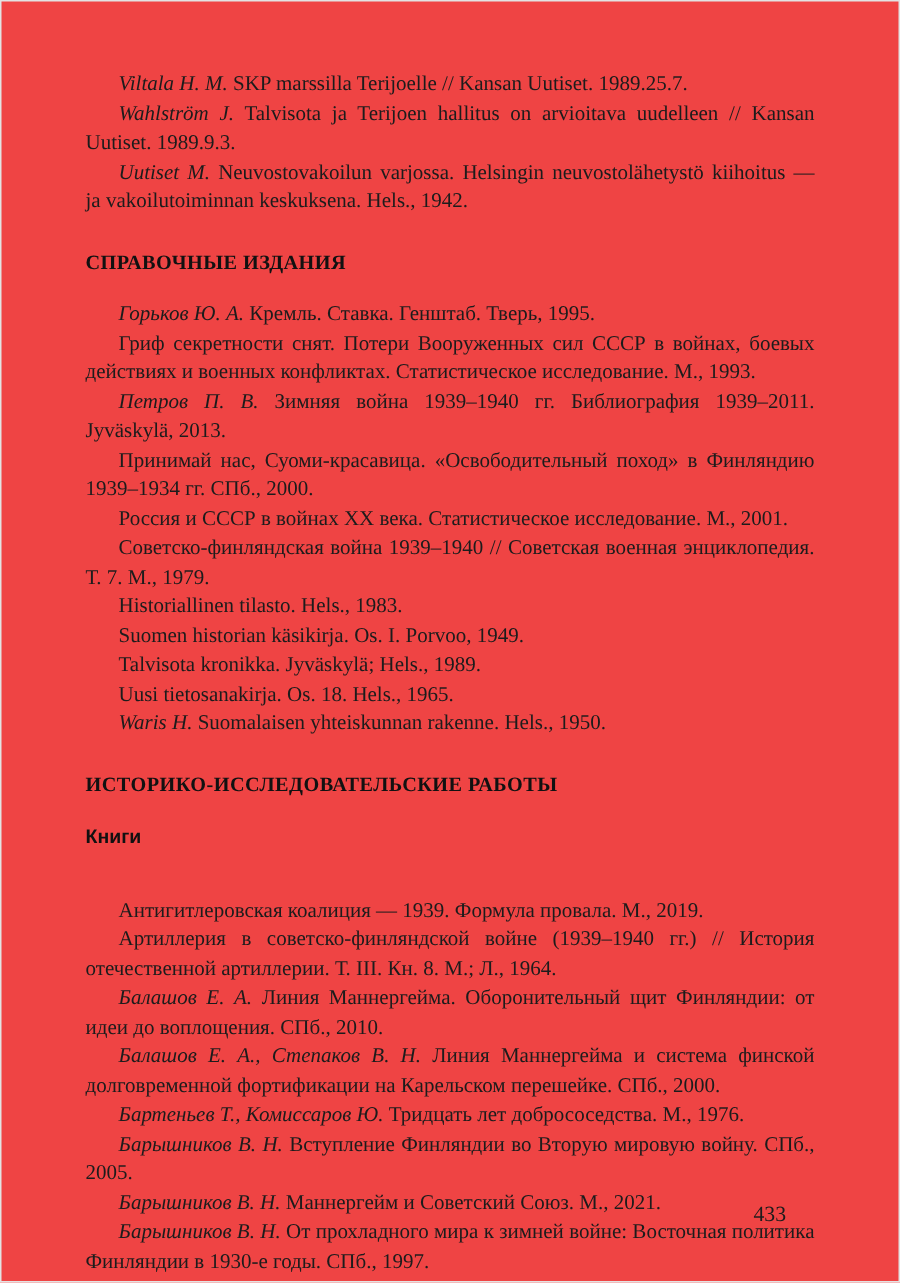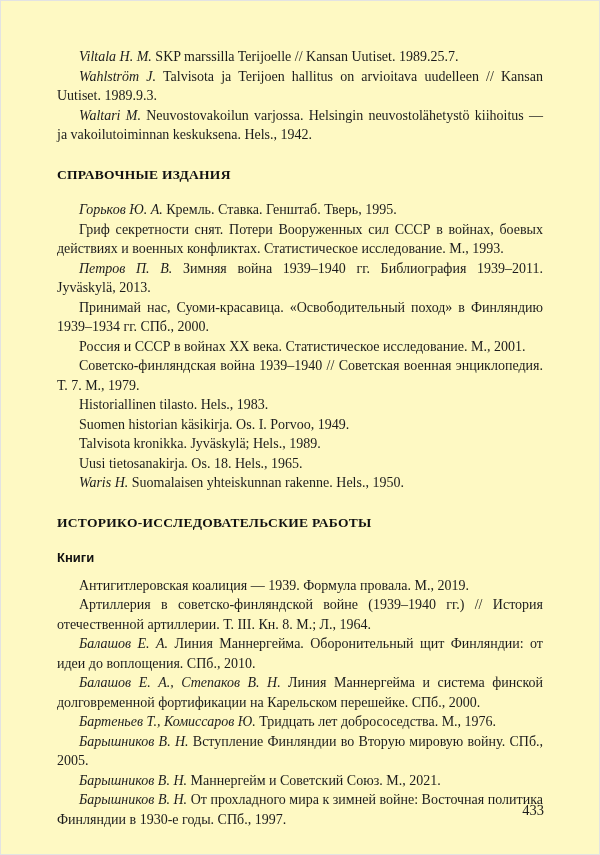--- a/index.html
+++ b/index.html
@@ -5,21 +5,21 @@
   html, body {
     margin: 0;
     padding: 0;
     background: #ffffff;
   }
   .page {
     position: relative;
     width: 600px;
     height: 855px;
     box-sizing: border-box;
-    background: #fef9c3;
+    background: #ef4444;
     border: 1px solid #e3e3e3;
     padding: 46px 56px 0 56px;
     overflow: hidden;
     font-family: "Liberation Serif", "DejaVu Serif", serif;
     font-size: 14px;
     line-height: 19.5px;
     color: #1c1c1c;
   }
   .content {
     width: 100%;
@@ -38,41 +38,41 @@
     font-size: 13.5px;
     letter-spacing: 0.3px;
     margin: 20px 0 16px 0;
     text-indent: 0;
     color: #111;
   }
   .subheading {
     font-family: "Liberation Sans", "DejaVu Sans", sans-serif;
     font-weight: bold;
     font-size: 13px;
-    margin: 0 0 8px 0;
+    margin: 0 0 30px 0;
     text-indent: 0;
     color: #111;
   }
   .page-number {
     position: absolute;
-    right: 55px;
+    right: 75px;
     bottom: 34px;
     font-family: "Liberation Serif", "DejaVu Serif", serif;
     font-size: 14.5px;
     color: #1c1c1c;
   }
 </style>
 </head>
 <body>
 
 <div class="page">
   <div class="content" id="content">
       <p class="entry"><span class="it">Viltala H. M.</span><span> SKP marssilla Terijoelle // Kansan Uutiset. 1989.25.7.</span></p>
       <p class="entry"><span class="it">Wahlström J.</span><span> Talvisota ja Terijoen hallitus on arvioitava uudelleen // Kansan Uutiset. 1989.9.3.</span></p>
-      <p class="entry"><span class="it">Waltari M.</span><span> Neuvostovakoilun varjossa. Helsingin neuvostolähetystö kiihoitus — ja vakoilutoiminnan keskuksena. Hels., 1942.</span></p>
+      <p class="entry"><span class="it">Uutiset M.</span><span> Neuvostovakoilun varjossa. Helsingin neuvostolähetystö kiihoitus — ja vakoilutoiminnan keskuksena. Hels., 1942.</span></p>
       <div class="heading">СПРАВОЧНЫЕ ИЗДАНИЯ</div>
       <p class="entry"><span class="it">Горьков Ю. А.</span><span> Кремль. Ставка. Генштаб. Тверь, 1995.</span></p>
       <p class="entry"><span>Гриф секретности снят. Потери Вооруженных сил СССР в войнах, боевых действиях и военных конфликтах. Статистическое исследование. М., 1993.</span></p>
       <p class="entry"><span class="it">Петров П. В.</span><span> Зимняя война 1939–1940 гг. Библиография 1939–2011. Jyväskylä, 2013.</span></p>
       <p class="entry"><span>Принимай нас, Суоми-красавица. «Освободительный поход» в Финляндию 1939–1934 гг. СПб., 2000.</span></p>
       <p class="entry"><span>Россия и СССР в войнах XX века. Статистическое исследование. М., 2001.</span></p>
       <p class="entry"><span>Советско-финляндская война 1939–1940 // Советская военная энциклопедия. Т. 7. М., 1979.</span></p>
       <p class="entry"><span>Historiallinen tilasto. Hels., 1983.</span></p>
       <p class="entry"><span>Suomen historian käsikirja. Os. I. Porvoo, 1949.</span></p>
       <p class="entry"><span>Talvisota kronikka. Jyväskylä; Hels., 1989.</span></p>

